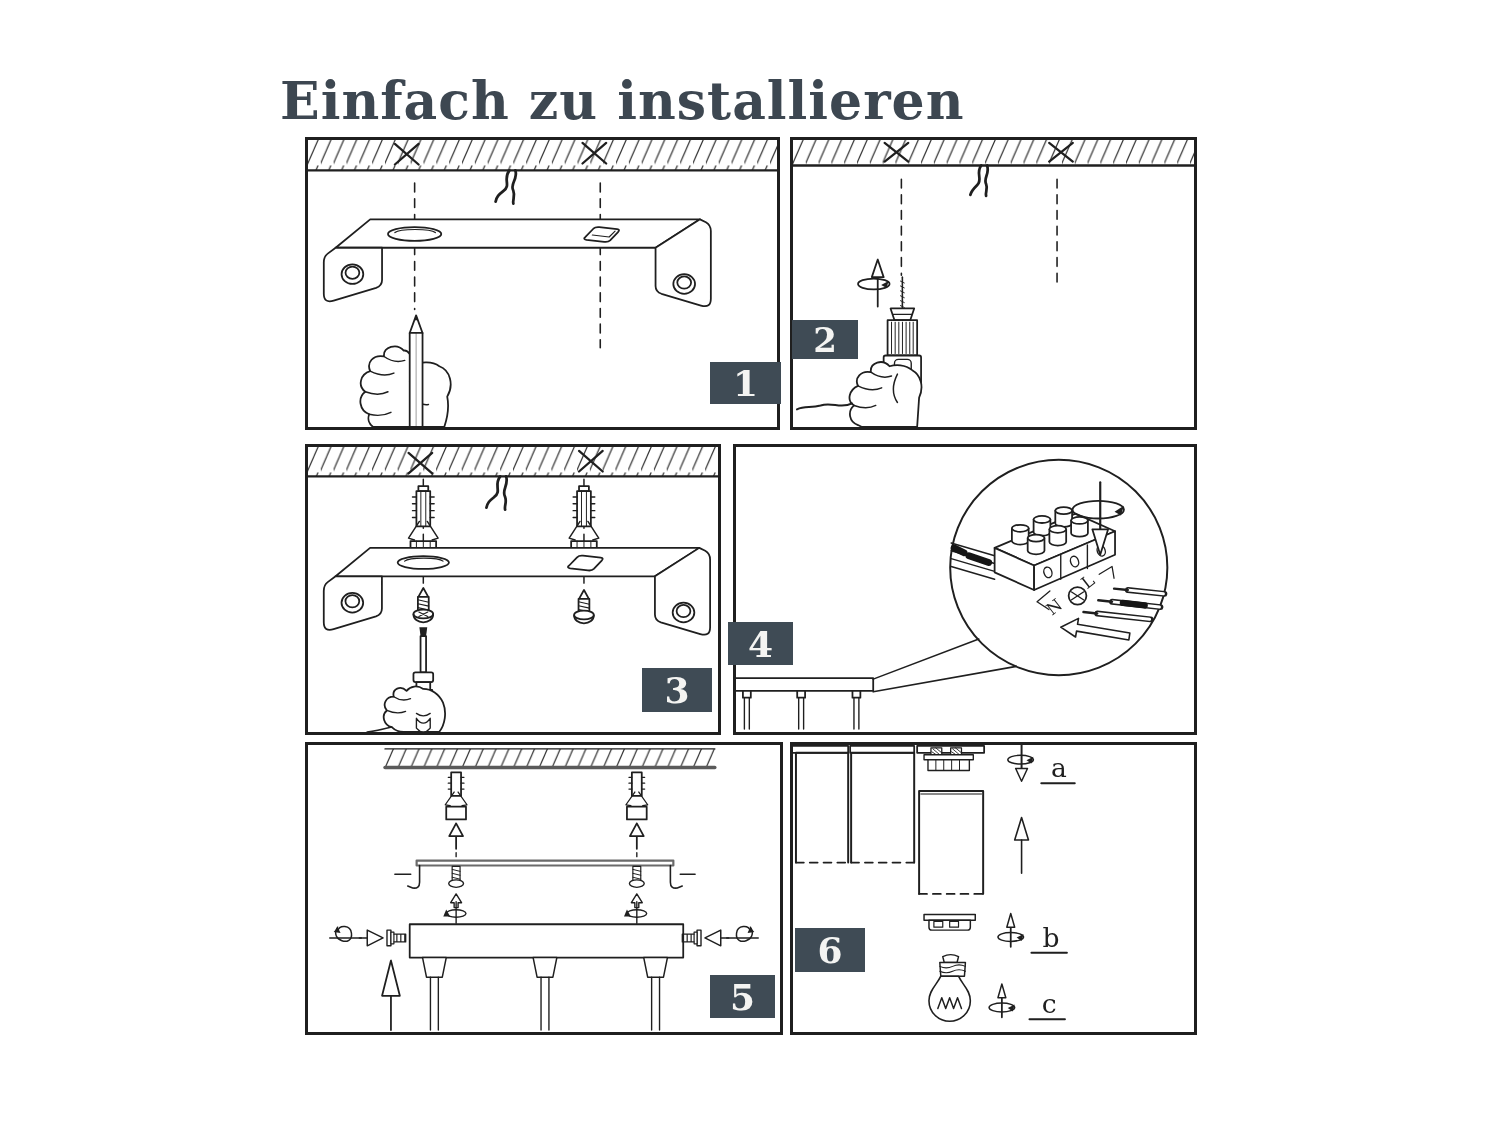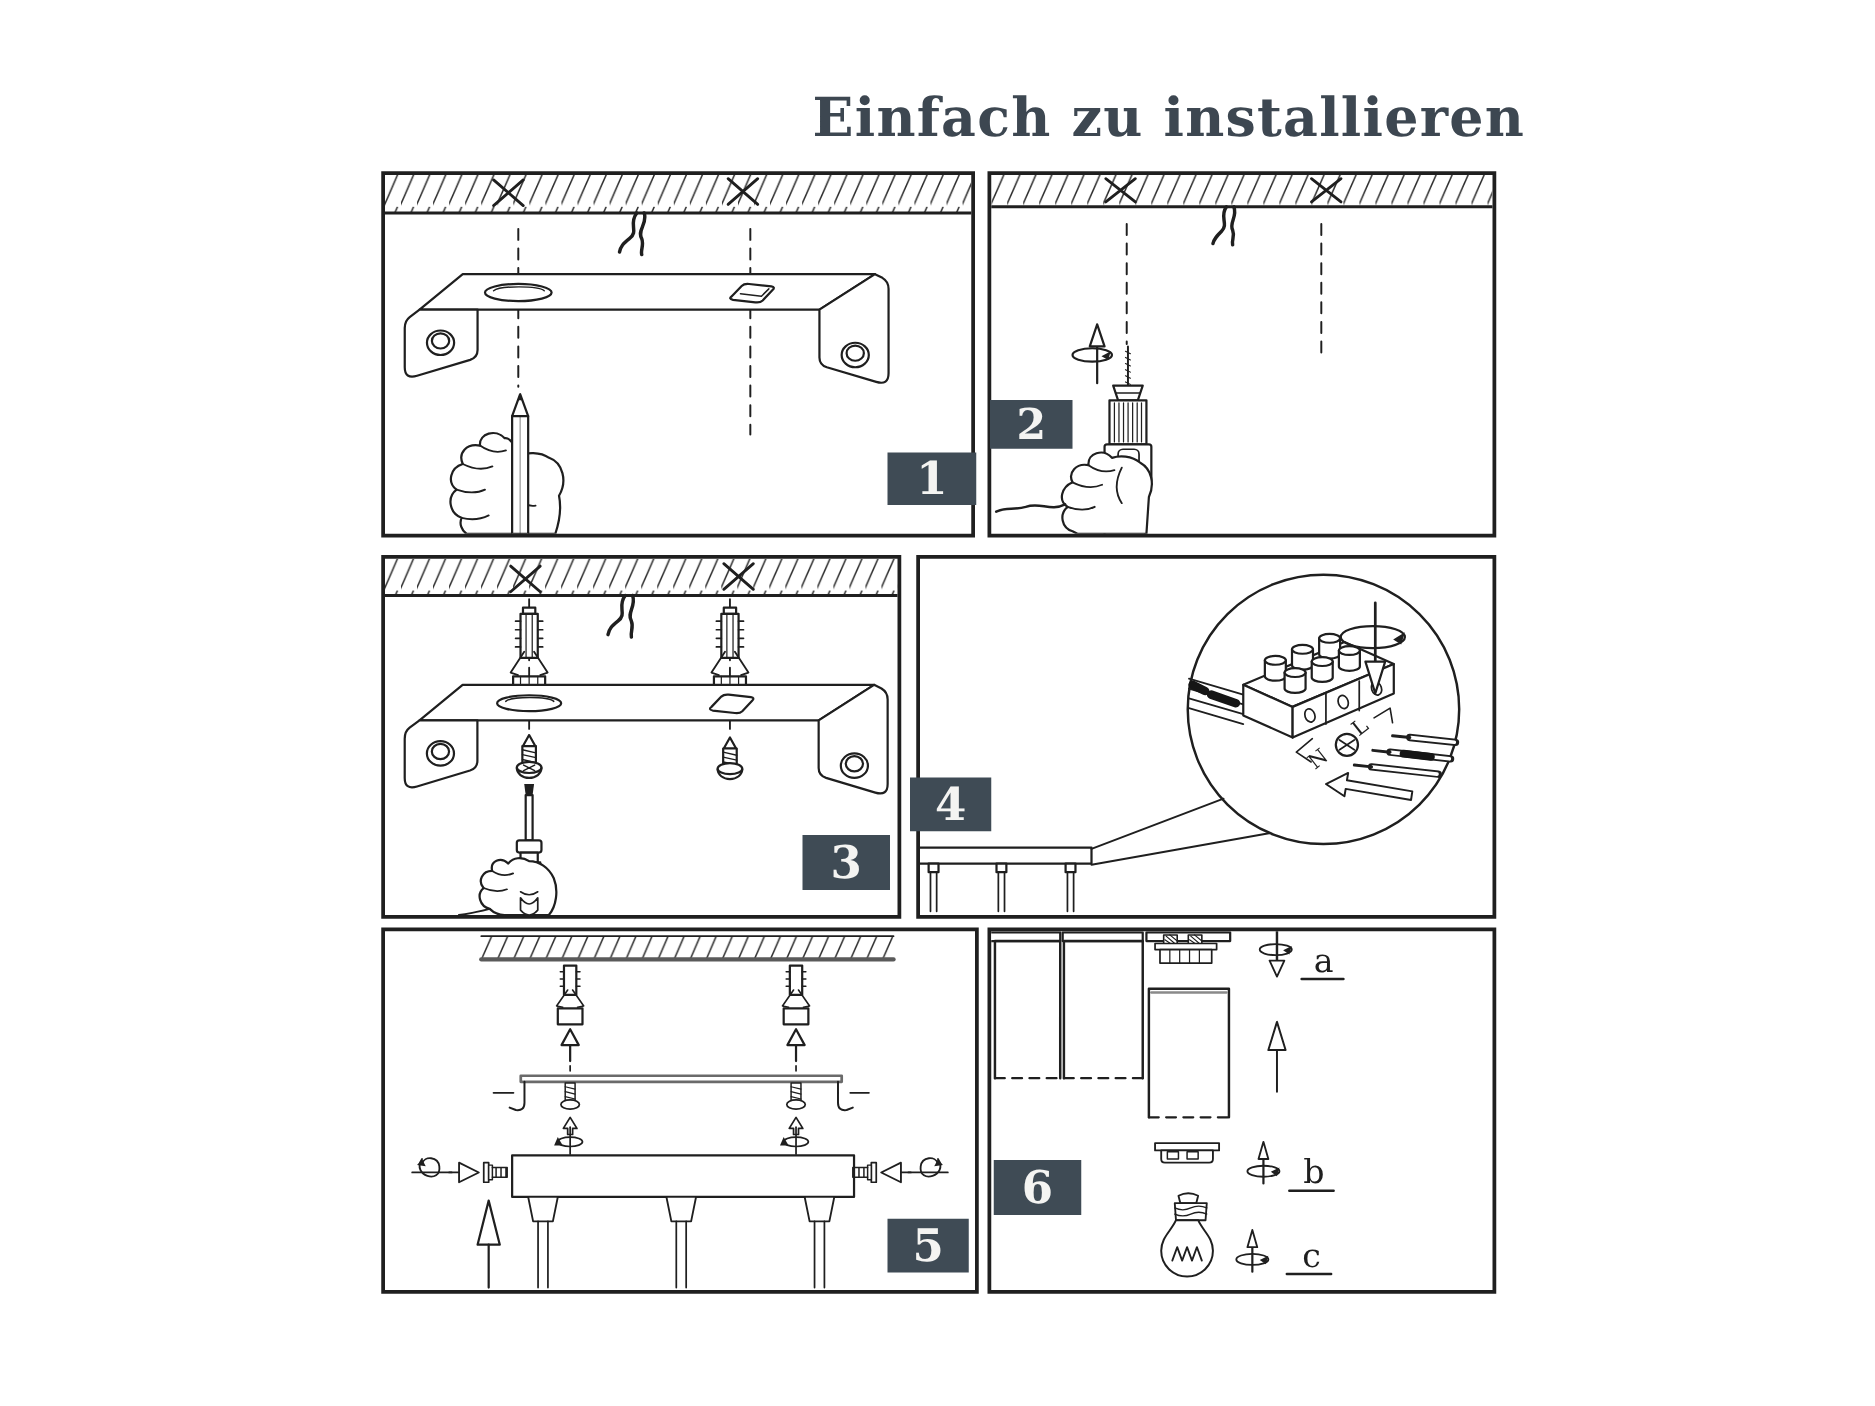--- a/index.html
+++ b/index.html
@@ -1,19 +1,19 @@
 <!DOCTYPE html>
 <html><head>
 <meta charset="utf-8">
 <style>
   html,body{margin:0;padding:0;background:#fff;}
   #page{position:relative;width:1500px;height:1125px;background:#ffffff;overflow:hidden;
         font-family:"DejaVu Serif", serif;}
-  #title{position:absolute;left:280px;top:70px;width:940px;text-align:right;
-         font-size:43px;font-weight:700;color:#3d4751;letter-spacing:1px;}
+  #title{position:absolute;left:280px;top:70px;width:940px;text-align:left;
+         font-size:52px;font-weight:700;color:#3d4751;letter-spacing:1px;}
   .panel{position:absolute;border:3px solid #1f1f1f;background:#fff;box-sizing:border-box;}
   .panel svg{position:absolute;left:0;top:0;width:100%;height:100%;}
   .plate{position:absolute;background:#3f4b55;color:#f4f4f2;display:flex;align-items:center;justify-content:center;
          font-size:36px;font-weight:700;font-family:"DejaVu Serif",serif;z-index:5;}
   #p1{left:305px;top:137px;width:475px;height:293px;}
   #p2{left:790px;top:137px;width:407px;height:293px;}
   #p3{left:305px;top:444px;width:416px;height:291px;}
   #p4{left:733px;top:444px;width:464px;height:291px;}
   #p5{left:305px;top:742px;width:478px;height:293px;}
   #p6{left:790px;top:742px;width:407px;height:293px;}

